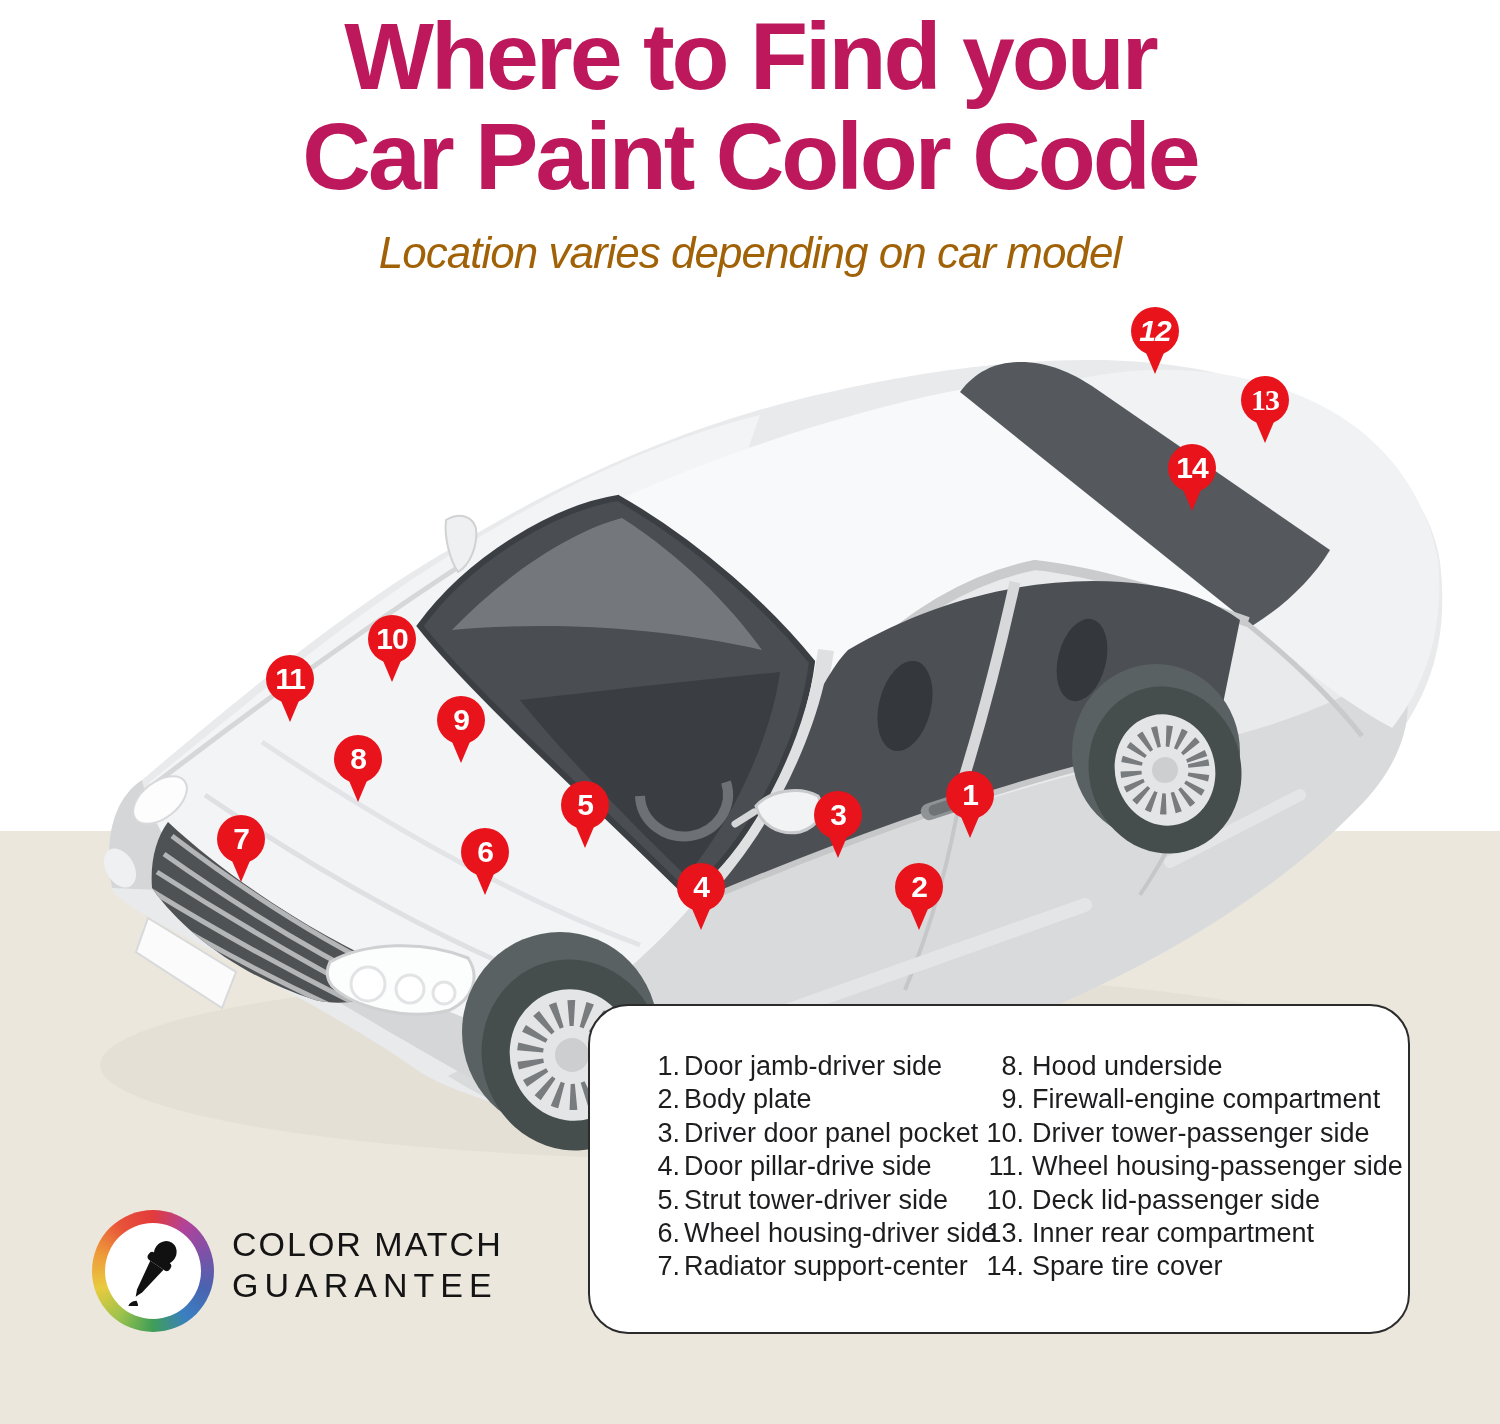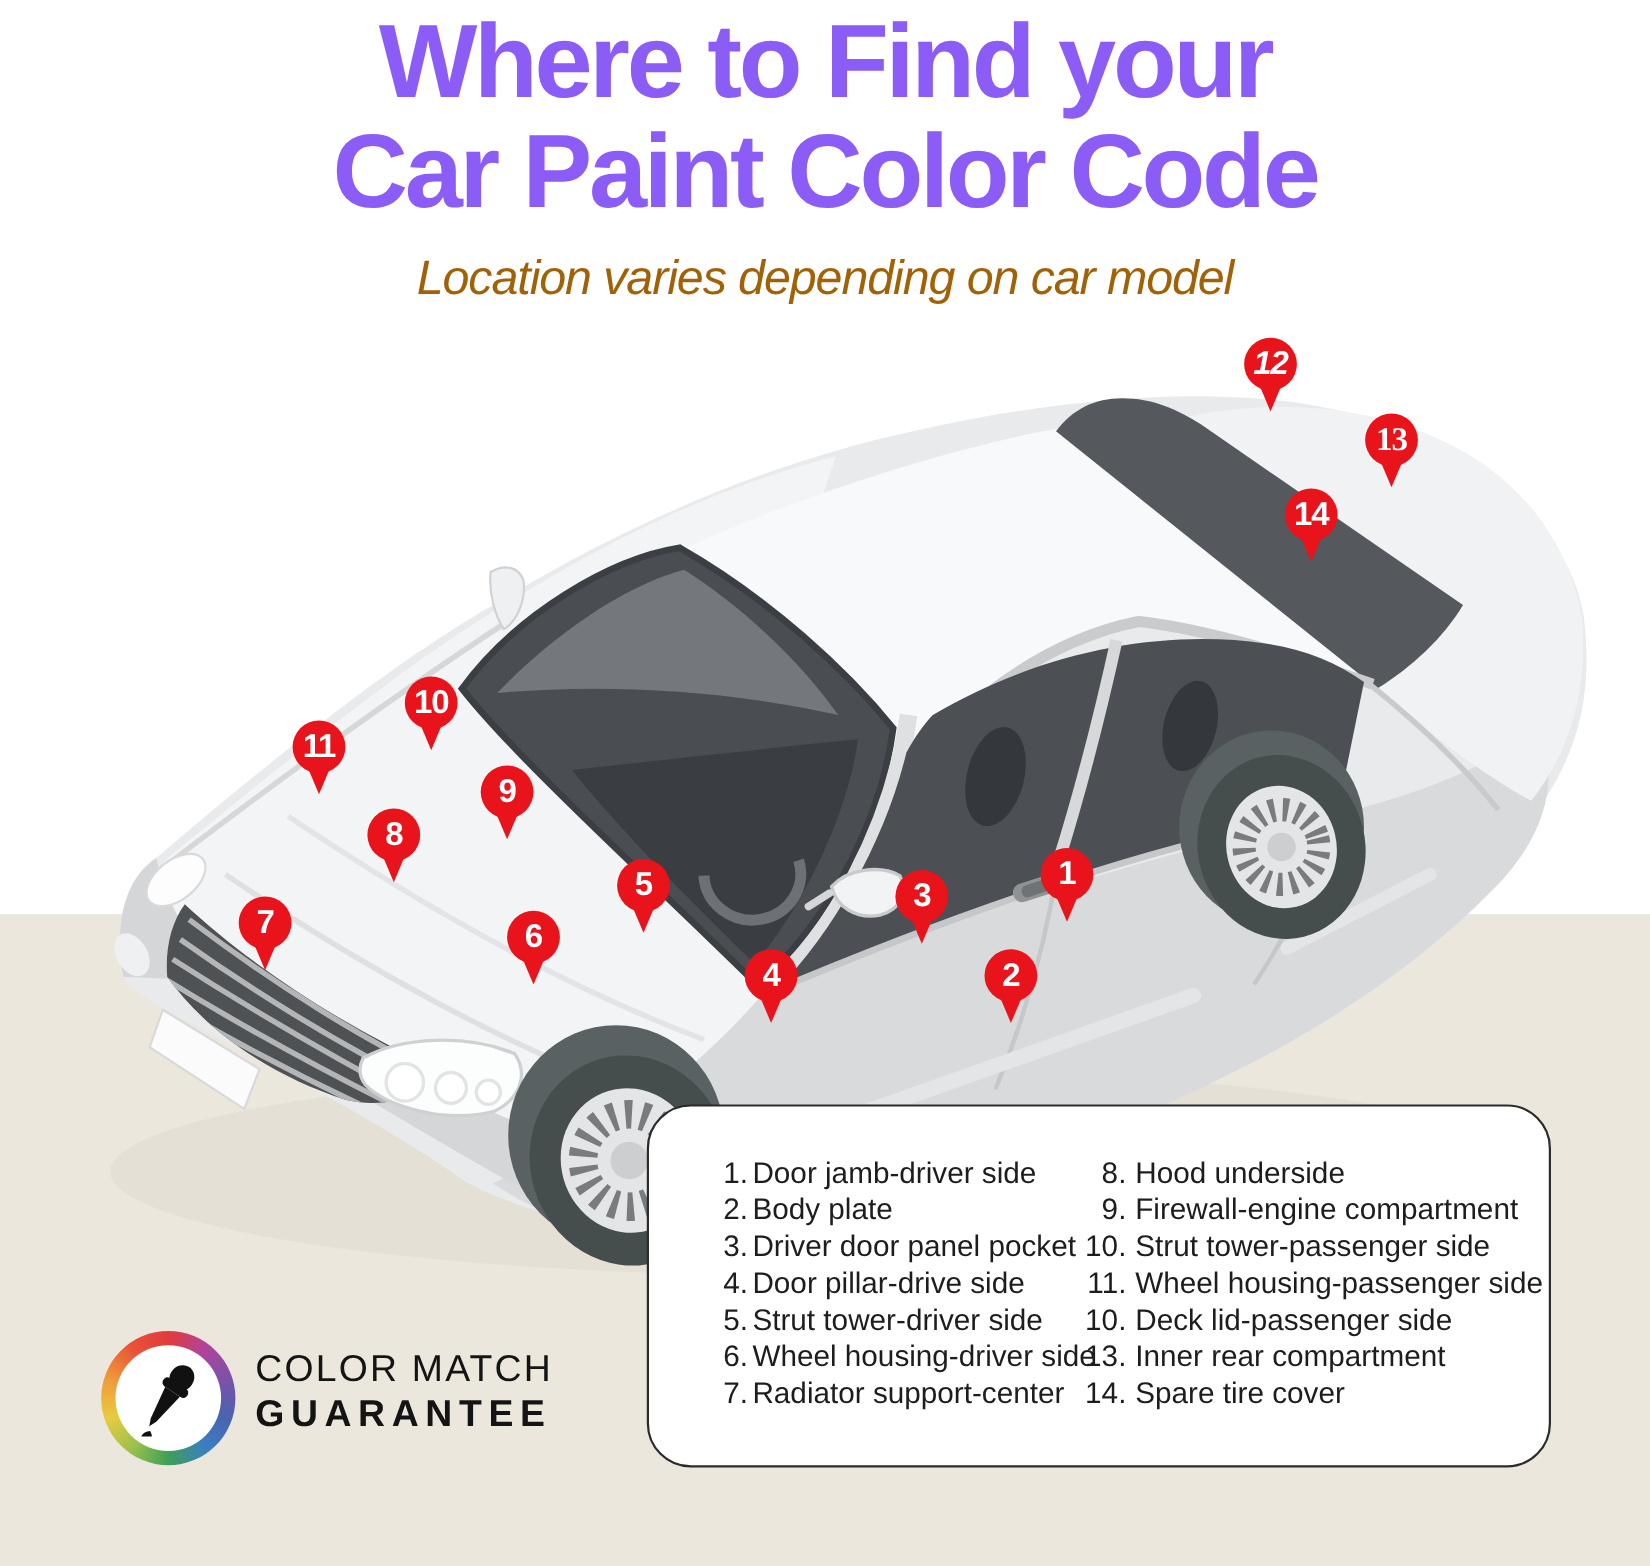--- a/index.html
+++ b/index.html
@@ -2,21 +2,21 @@
 <html><head>
 <meta charset="utf-8">
 <style>
   html,body{margin:0;padding:0;}
   body{font-family:"Liberation Sans","DejaVu Sans",sans-serif;}
   .page{position:relative;width:1500px;height:1424px;background:#ffffff;overflow:hidden;}
   .bg-lower{position:absolute;left:0;top:831px;width:1500px;height:593px;}
   .car-svg{position:absolute;left:0;top:0;width:1500px;height:1424px;}
 
   .title{position:absolute;left:0;top:6px;width:1500px;text-align:center;
-         font-weight:bold;font-size:95px;line-height:100px;letter-spacing:-3px;color:#8b5cf6;}
+         font-weight:bold;font-size:95px;line-height:100px;letter-spacing:-3px;color:#be185d;}
   .subtitle{position:absolute;left:0;top:228px;width:1500px;text-align:center;
          font-style:italic;font-size:44px;color:#a16207;letter-spacing:-1px;}
 
   .pins-layer{position:absolute;left:0;top:0;width:1500px;height:1424px;pointer-events:none;}
   .pin{position:absolute;width:48px;height:48px;border-radius:50%;
        background:var(--pin,#e8131b);color:#fff;font-weight:bold;font-size:30px;
        display:flex;align-items:center;justify-content:center;letter-spacing:-1px;}
   .pin::after{content:"";position:absolute;top:41px;left:50%;transform:translateX(-50%);
        width:0;height:0;border:11px solid transparent;border-bottom:0;
        border-top:26px solid var(--pin,#e8131b);}
@@ -30,21 +30,21 @@
   .legend li .num{text-align:right;padding-right:4px;}
   .legend .col2 li{--numw:46px;}
   .legend .col2 li .num{padding-right:8px;}
 
   .badge{position:absolute;left:92px;top:1210px;display:flex;align-items:flex-start;}
   .badge-ring{position:relative;width:122px;height:122px;border-radius:50%;}
   .badge-inner{position:absolute;left:13px;top:13px;width:96px;height:96px;border-radius:50%;
        background:#ffffff;display:flex;align-items:center;justify-content:center;}
   .badge-text{margin-left:18px;margin-top:14px;color:#141414;}
   .badge-line1{font-size:34px;letter-spacing:2px;line-height:40px;}
-  .badge-line2{font-size:34px;font-weight:bold;letter-spacing:6px;line-height:42px;}
+  .badge-line2{font-size:34px;font-weight:normal;letter-spacing:6px;line-height:42px;}
 </style>
 </head>
 <body>
 
 <div class="page">
 
   <div class="bg-lower" style="background: rgb(236, 231, 221);"></div>
 
   <svg class="car-svg" viewBox="0 0 1500 1424">
     <defs>
@@ -227,21 +227,21 @@
         <li>
           <span class="num">8.</span>
           <span class="lab">Hood underside</span>
         </li>
         <li>
           <span class="num">9.</span>
           <span class="lab">Firewall-engine compartment</span>
         </li>
         <li>
           <span class="num">10.</span>
-          <span class="lab">Strut tower-passenger side</span>
+          <span class="lab">Driver tower-passenger side</span>
         </li>
         <li>
           <span class="num">11.</span>
           <span class="lab">Wheel housing-passenger side</span>
         </li>
         <li>
           <span class="num">10.</span>
           <span class="lab">Deck lid-passenger side</span>
         </li>
         <li>

